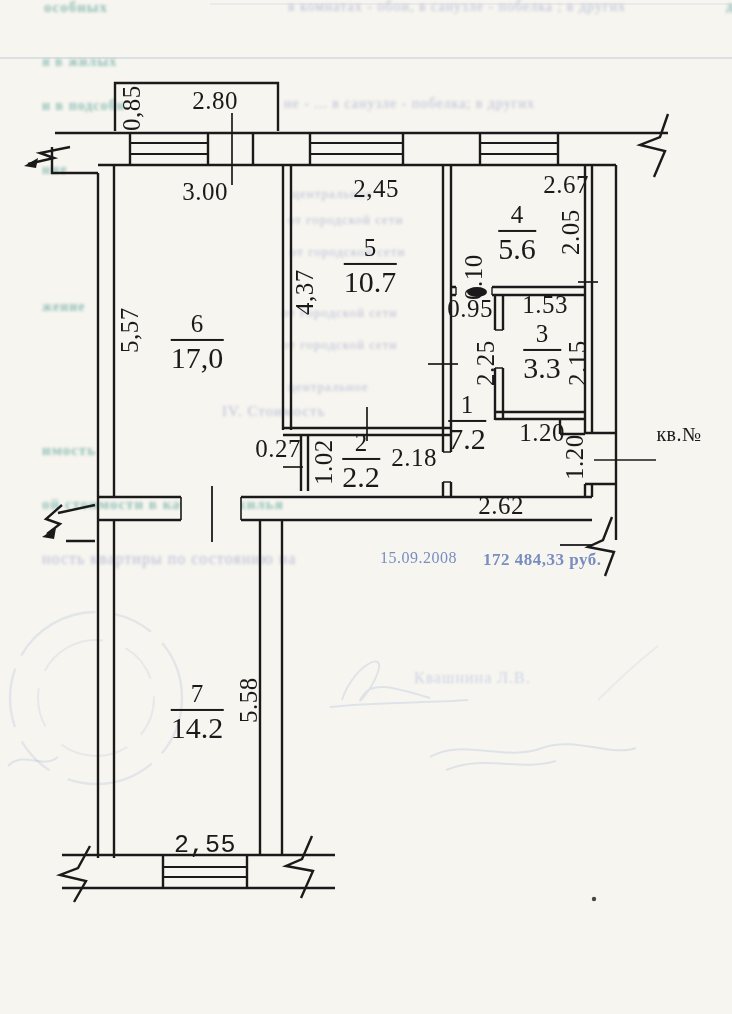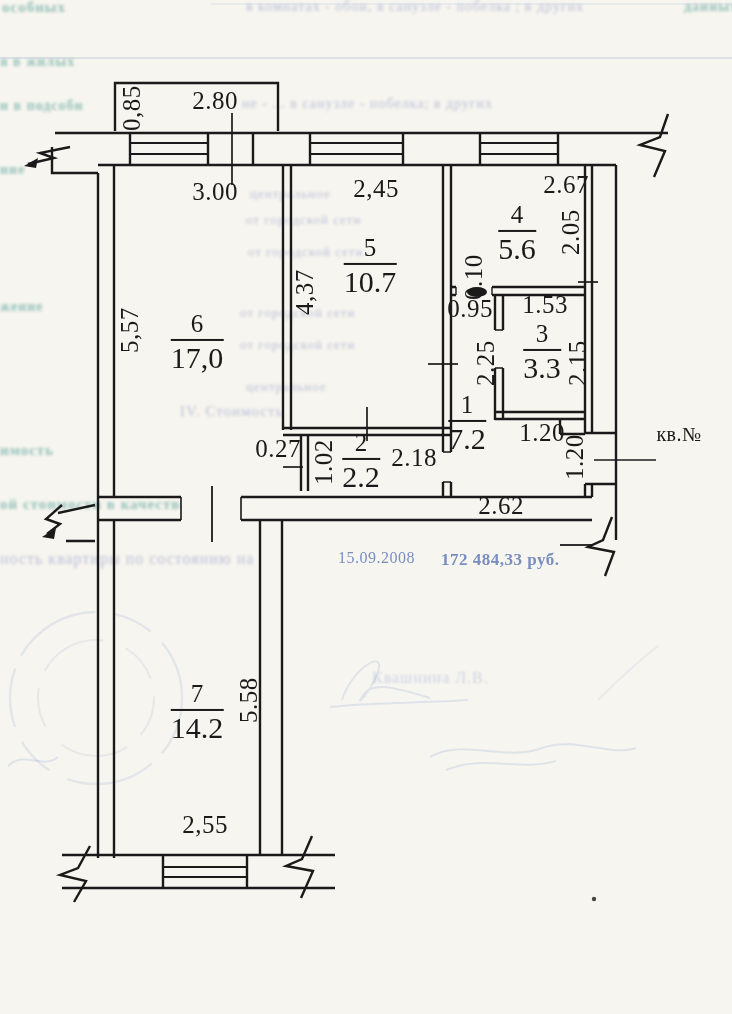--- a/index.html
+++ b/index.html
@@ -15,21 +15,21 @@
     position:absolute;font-size:25px;color:#1a1a1a;white-space:nowrap;
     letter-spacing:.5px;line-height:1;
   }
   .kv{font-size:20px;}
   .room{
     position:absolute;transform:translate(-50%,-50%);text-align:center;
     color:#1a1a1a;line-height:1.02;
   }
   .rnum{font-size:25px;border-bottom:2.2px solid #1a1a1a;padding:0 9px 2px;}
   .rarea{font-size:30px;padding-top:2px;}
-  .bleed{position:absolute;white-space:nowrap;line-height:1;}
+  .bleed{position:absolute;white-space:nowrap;line-height:1;margin-left:42px;}
   .c-teal{color:#3d948d;opacity:.55;filter:blur(1.4px);font-weight:700;letter-spacing:1px;}
   .c-blue{color:#8a99c9;opacity:.6;filter:blur(1.6px);letter-spacing:1px;}
   .c-darkblue{color:#5570b4;opacity:.78;filter:blur(.7px);letter-spacing:.5px;}
   .c-lightblue{color:#9fb3dd;opacity:.5;filter:blur(1.3px);letter-spacing:1px;}
 </style>
 </head>
 <body>
 
 <div id="bleed-layer">
     <div class="bleed c-teal" style="left: 2px; top: 0px; font-size: 15px; font-weight: 700;">особных</div>
@@ -139,39 +139,39 @@
     <path d="M90,846 L78,868 L60,875 L86,881 L74,902"></path>
     <path d="M312,836 L302,859 L286,866 L313,871 L301,898"></path>
   </g>
 
   <circle cx="594" cy="899" r="2.2" fill="#1a1a1a" opacity=".8"></circle>
 </svg>
 
 <div id="label-layer">
     <div class="dim" style="left: 131px; top: 108px; transform: translate(-50%, -50%) rotate(-90deg);">0,85</div>
     <div class="dim" style="left: 215px; top: 100px; transform: translate(-50%, -50%) rotate(0deg);">2.80</div>
-    <div class="dim" style="left: 215px; top: 191px; transform: translate(-50%, -50%) rotate(0deg);">3.00</div>
+    <div class="dim" style="left: 205px; top: 191px; transform: translate(-50%, -50%) rotate(0deg);">3.00</div>
     <div class="dim" style="left: 376px; top: 188px; transform: translate(-50%, -50%) rotate(0deg);">2,45</div>
     <div class="dim" style="left: 522px; top: 184px; transform: translate(-50%, -50%) rotate(0deg); margin-left: 44px;">2.67</div>
     <div class="dim" style="left: 304px; top: 292px; transform: translate(-50%, -50%) rotate(-90deg);">4,37</div>
     <div class="dim" style="left: 129px; top: 330px; transform: translate(-50%, -50%) rotate(-90deg);">5,57</div>
     <div class="dim" style="left: 570px; top: 232px; transform: translate(-50%, -50%) rotate(-90deg);">2.05</div>
     <div class="dim" style="left: 473px; top: 277px; transform: translate(-50%, -50%) rotate(-90deg);">0.10</div>
     <div class="dim" style="left: 470px; top: 308px; transform: translate(-50%, -50%) rotate(0deg);">0.95</div>
     <div class="dim" style="left: 545px; top: 304px; transform: translate(-50%, -50%) rotate(0deg);">1.53</div>
     <div class="dim" style="left: 485px; top: 363px; transform: translate(-50%, -50%) rotate(-90deg);">2.25</div>
     <div class="dim" style="left: 577px; top: 363px; transform: translate(-50%, -50%) rotate(-90deg);">2.15</div>
     <div class="dim" style="left: 278px; top: 448px; transform: translate(-50%, -50%) rotate(0deg);">0.27</div>
     <div class="dim" style="left: 323px; top: 462px; transform: translate(-50%, -50%) rotate(-90deg);">1.02</div>
     <div class="dim" style="left: 414px; top: 457px; transform: translate(-50%, -50%) rotate(0deg);">2.18</div>
     <div class="dim" style="left: 501px; top: 476px; transform: translate(-50%, -50%) rotate(0deg); margin-top: 29px;">2.62</div>
     <div class="dim" style="left: 542px; top: 432px; transform: translate(-50%, -50%) rotate(0deg);">1.20</div>
     <div class="dim" style="left: 574px; top: 457px; transform: translate(-50%, -50%) rotate(-90deg);">1.20</div>
     <div class="dim" style="left: 248px; top: 700px; transform: translate(-50%, -50%) rotate(-90deg);">5.58</div>
-    <div class="dim" style="left: 205px; top: 824px; transform: translate(-50%, -50%) rotate(0deg);">2,55</div>
+    <div class="dim" style="left: 205px; top: 845px; transform: translate(-50%, -50%) rotate(0deg); font-family: Liberation Mono, monospace;">2,55</div>
     <div class="dim kv" style="left: 679px; top: 434px; transform: translate(-50%, -50%);">кв.№</div>
     <div class="room" style="left: 197px; top: 342px;">
       <div class="rnum">6</div>
       <div class="rarea">17,0</div>
     </div>
     <div class="room" style="left: 370px; top: 266px;">
       <div class="rnum">5</div>
       <div class="rarea">10.7</div>
     </div>
     <div class="room" style="left: 517px; top: 233px;">

